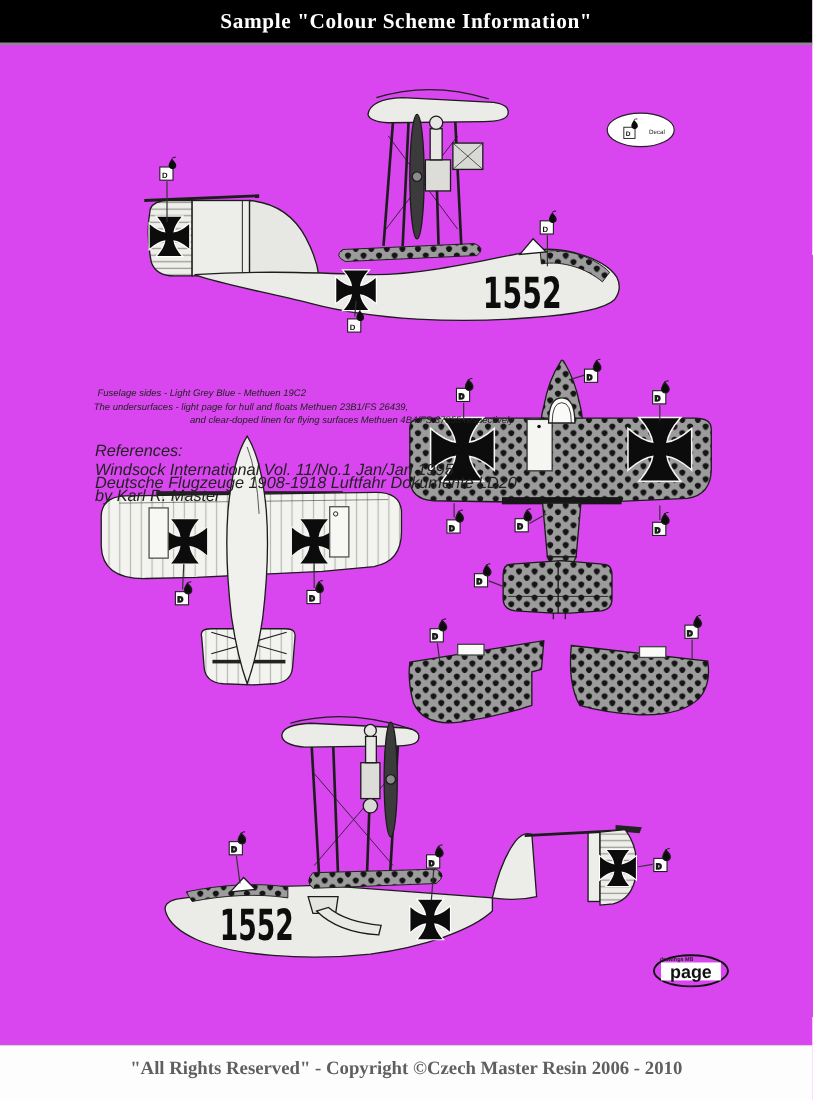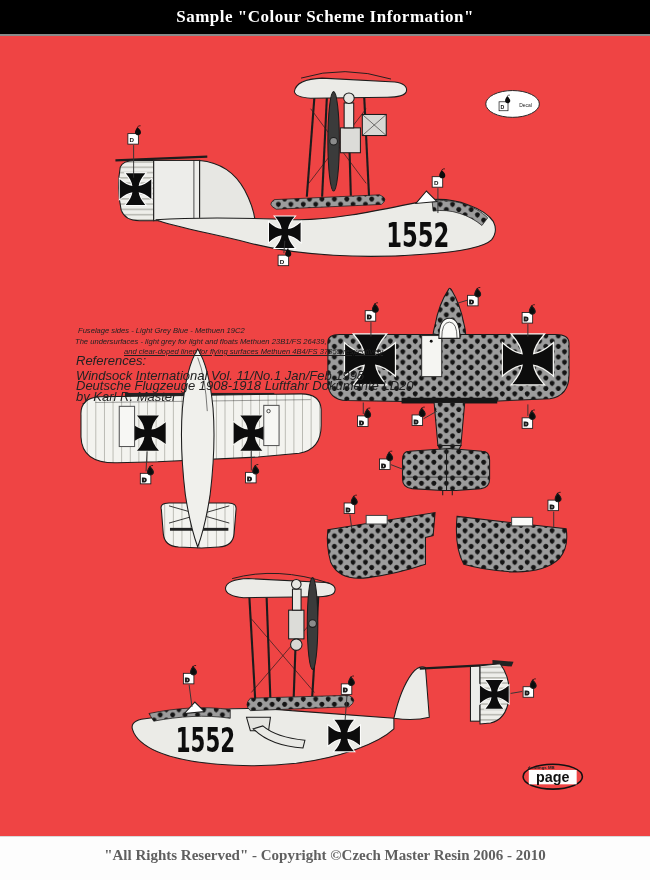--- a/index.html
+++ b/index.html
@@ -2,25 +2,25 @@
 <html><head>
 <meta charset="utf-8">
 <style>
   html,body{margin:0;padding:0;background:#fff;}
   .screen{position:relative;width:650px;height:880px;background:#fdfdfd;overflow:hidden;
           font-family:"Liberation Sans",sans-serif;border-bottom:1px solid #e2e2e2;}
   .titlebar{position:absolute;left:0;top:0;width:650px;height:34px;background:#000;
             border-bottom:2px solid #8a8a8a;display:flex;align-items:center;justify-content:center;}
   .titlebar h1{margin:0;color:#fff;font-family:"Liberation Serif",serif;font-weight:bold;
                font-size:17px;letter-spacing:.5px;}
-  .page{position:absolute;left:0;top:36px;width:650px;height:800px;background:#ef4444;}
-  .notes{position:absolute;left:78px;top:290px;font-style:italic;font-size:7.6px;
+  .page{position:absolute;left:0;top:36px;width:650px;height:800px;background:#d946ef;}
+  .notes{position:absolute;left:78px;top:274px;font-style:italic;font-size:7.6px;
          color:#222;line-height:10.5px;white-space:nowrap;}
   .notes .n2{margin-left:-3px;}
-  .notes .n3{margin-left:46px;text-decoration:underline;}
+  .notes .n3{margin-left:74px;}
   .refs{position:absolute;left:76px;top:320px;font-style:italic;font-size:13px;
         color:#222;line-height:10.5px;white-space:nowrap;}
   .refs .rh{margin-bottom:4px;}
   .footerbar{position:absolute;left:0;top:836px;width:650px;height:44px;background:#fdfdfd;
              border-top:1px solid #d9d9d9;display:flex;justify-content:center;}
   .footerbar p{margin:10px 0 0 0;font-family:"Liberation Serif",serif;font-weight:bold;
                font-size:15px;color:#5f5f5f;}
   svg text{font-family:"Liberation Sans",sans-serif;}
   .serial{font-family:"DejaVu Sans",sans-serif;font-weight:bold;fill:#0d0d0d;}
 </style>
@@ -224,28 +224,28 @@
         <ellipse cx="563" cy="810" rx="31" ry="13" fill="none" stroke="#111" stroke-width="1.6"></ellipse>
         <rect x="538" y="803" width="50" height="15" fill="#fefefe"></rect>
         <text x="537" y="802" font-size="4.5" font-weight="bold" fill="#222">drawings MB</text>
         <text x="563" y="816" font-size="15" font-weight="bold" text-anchor="middle" fill="#111">page</text>
       </g>
     </svg>
 
     
     <div class="notes">
       <div class="n1">Fuselage sides - Light Grey Blue - Methuen 19C2</div>
-      <div class="n2">The undersurfaces - light grey for light and floats Methuen 23B1/FS 26439,</div>
+      <div class="n2">The undersurfaces - light page for hull and floats Methuen 23B1/FS 26439,</div>
       <div class="n3">and clear-doped linen for flying surfaces Methuen 4B4/FS 37855 respectively</div>
     </div>
 
     
     <div class="refs">
       <div class="rh">References:</div>
-      <div>Windsock International Vol. 11/No.1 Jan/Feb 1995</div>
+      <div>Windsock International Vol. 11/No.1 Jan/Jan 1995</div>
       <div>Deutsche Flugzeuge 1908-1918 Luftfahr Dokumente LD20</div>
       <div>by Karl R. Master</div>
     </div>
   </div>
 
   <div class="footerbar">
     <p>"All Rights Reserved" - Copyright ©Czech Master Resin 2006 - 2010</p>
   </div>
 
 </div>

